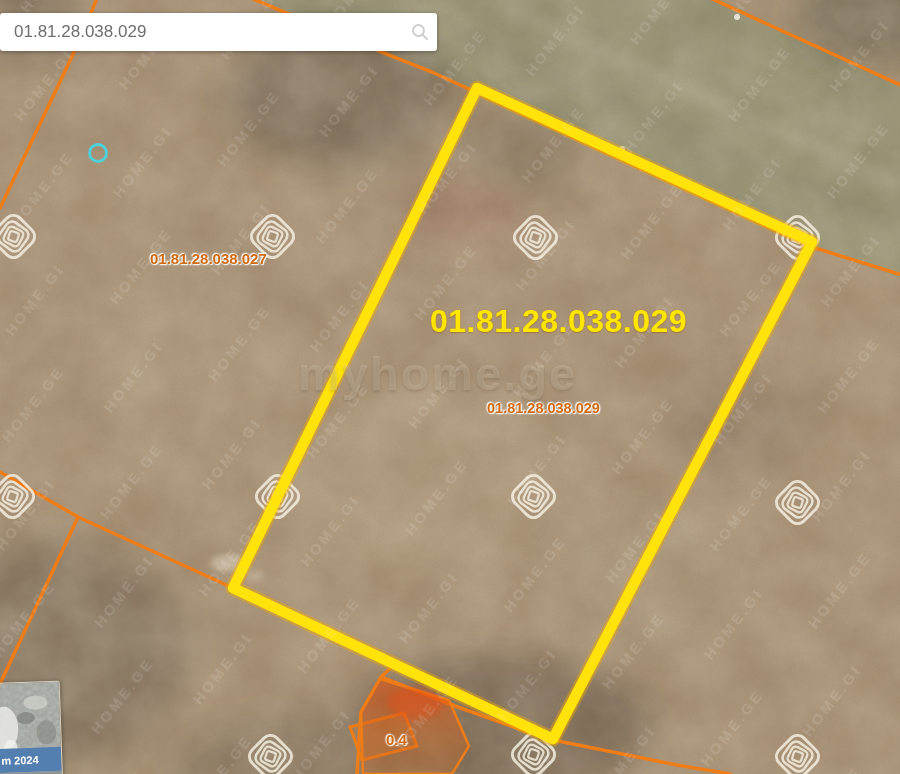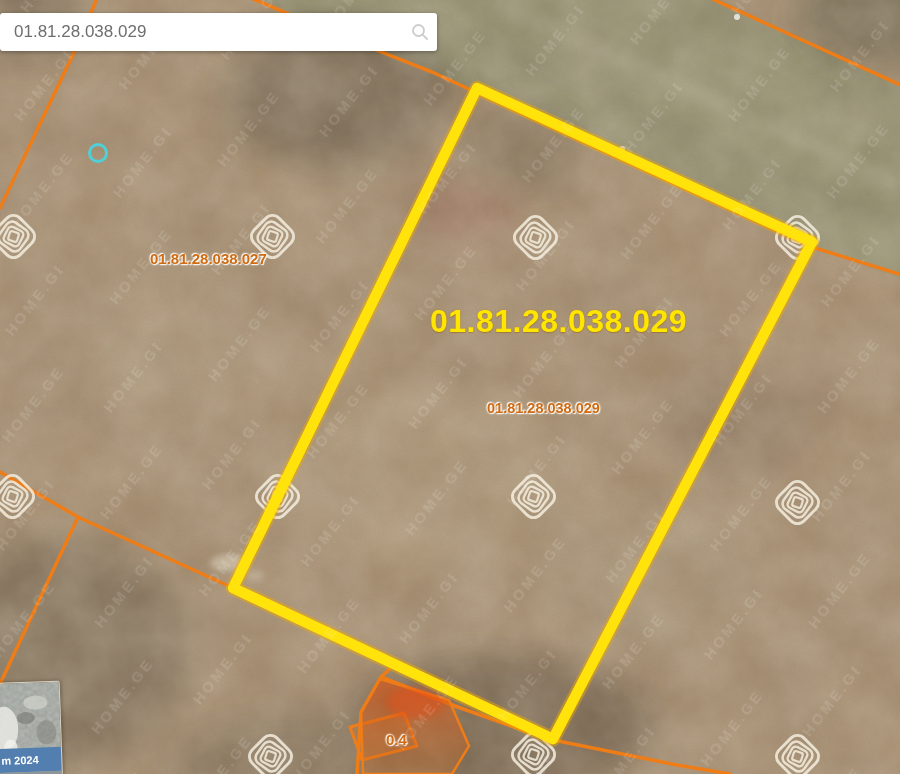--- a/index.html
+++ b/index.html
@@ -163,20 +163,21 @@
     <g>
       <polygon points="477,88 812,242 553,739 233,588" fill="none" stroke="#f0a800" stroke-width="15" stroke-linejoin="round" opacity="0.45"></polygon>
       <polygon points="477,88 812,242 553,739 233,588" fill="none" stroke="#ffe30a" stroke-width="10.5" stroke-linejoin="round"></polygon>
     </g>
 
     <circle cx="98" cy="153" r="8.5" fill="none" stroke="#4fd0d8" stroke-width="3"></circle>
 
     <rect x="0" y="0" width="900" height="774" fill="url(#wmtile)"></rect>
   </svg>
 
+  <div class="label label-watermark">myhome.ge</div>
 
   <div class="label label-main">01.81.28.038.029</div>
 
   <div class="label label-orange label-027">01.81.28.038.027</div>
 
   <div class="label label-orange label-029s">01.81.28.038.029</div>
 
   <div class="label label-orange label-010">0.4</div>
 
   <div class="searchbox">

